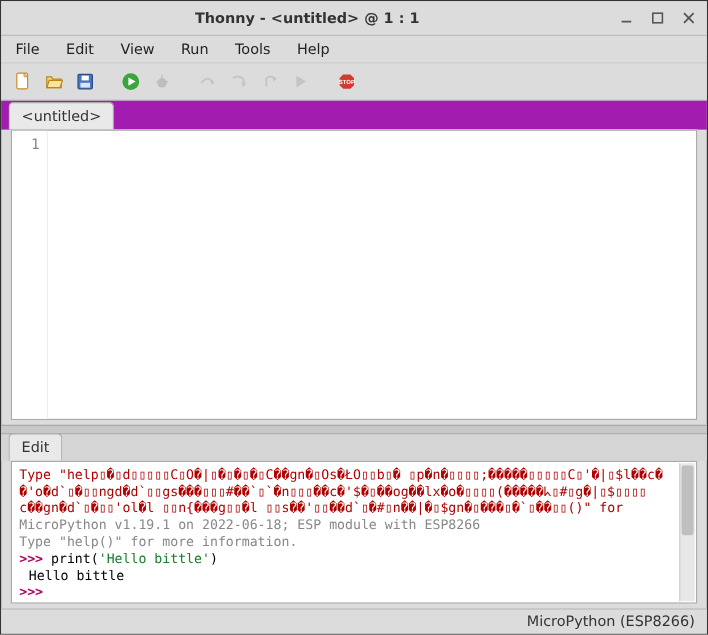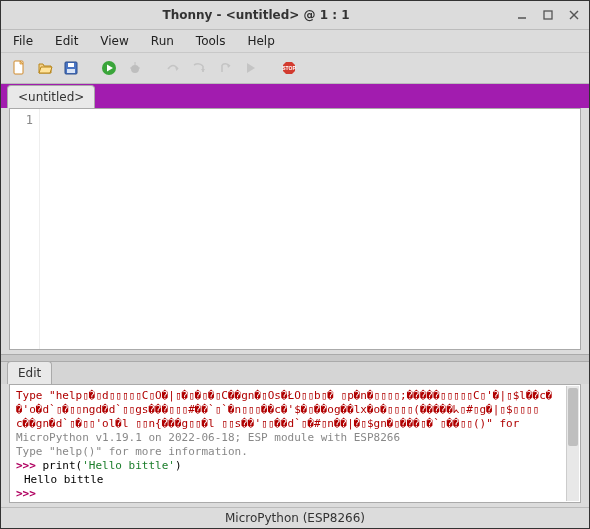--- a/index.html
+++ b/index.html
@@ -162,21 +162,21 @@
   .shell .grayline { color: #888; }
   .shell .prompt { color: #b00060; font-weight: bold; }
   .shell .pyin {  }
   .shell .pystr { color: #1a7d2a; }
   .shell .output { color: #000; margin-left: 8px; }
   
   .statusbar {
     height: 20px;
     background: #dcdcdc;
     border-top: 1px solid #bbb;
-    display: flex; align-items: center; justify-content: center;
+    display: flex; align-items: center; justify-content: flex-end;
     padding: 0 10px;
     color: #333;
   }
 </style>
 </head>
 <body>
 
 <div class="window">
 
   <div class="titlebar">

